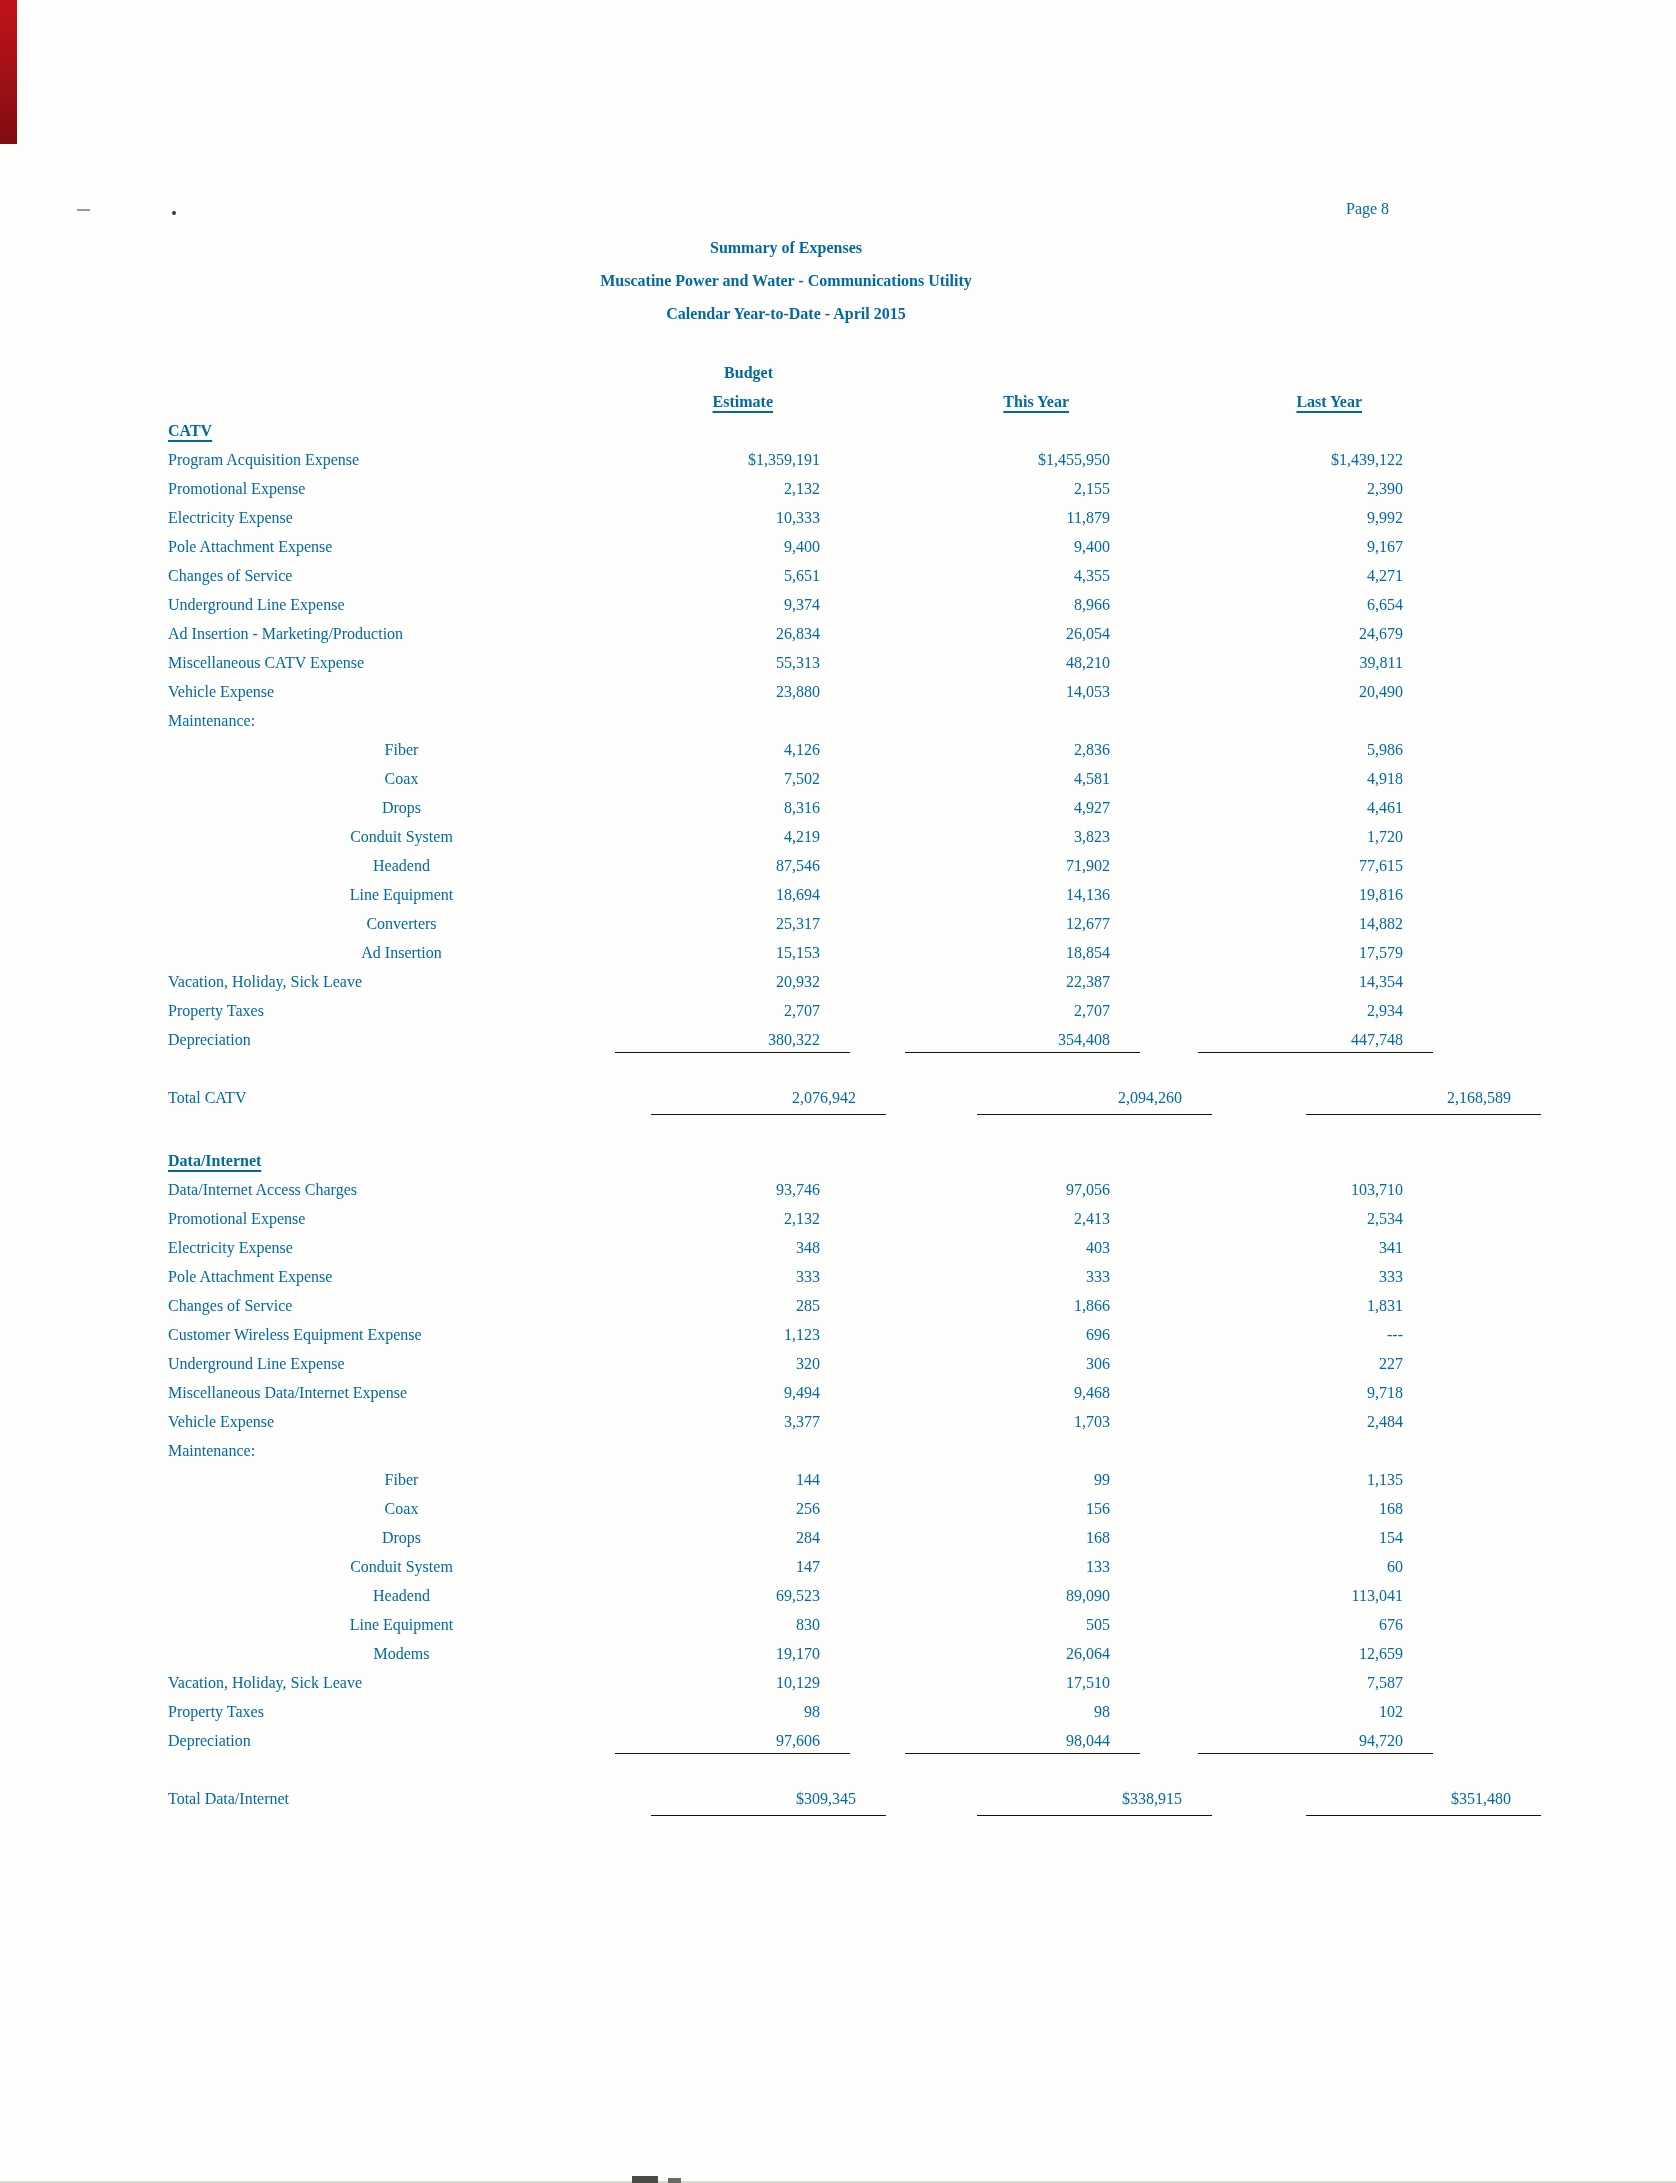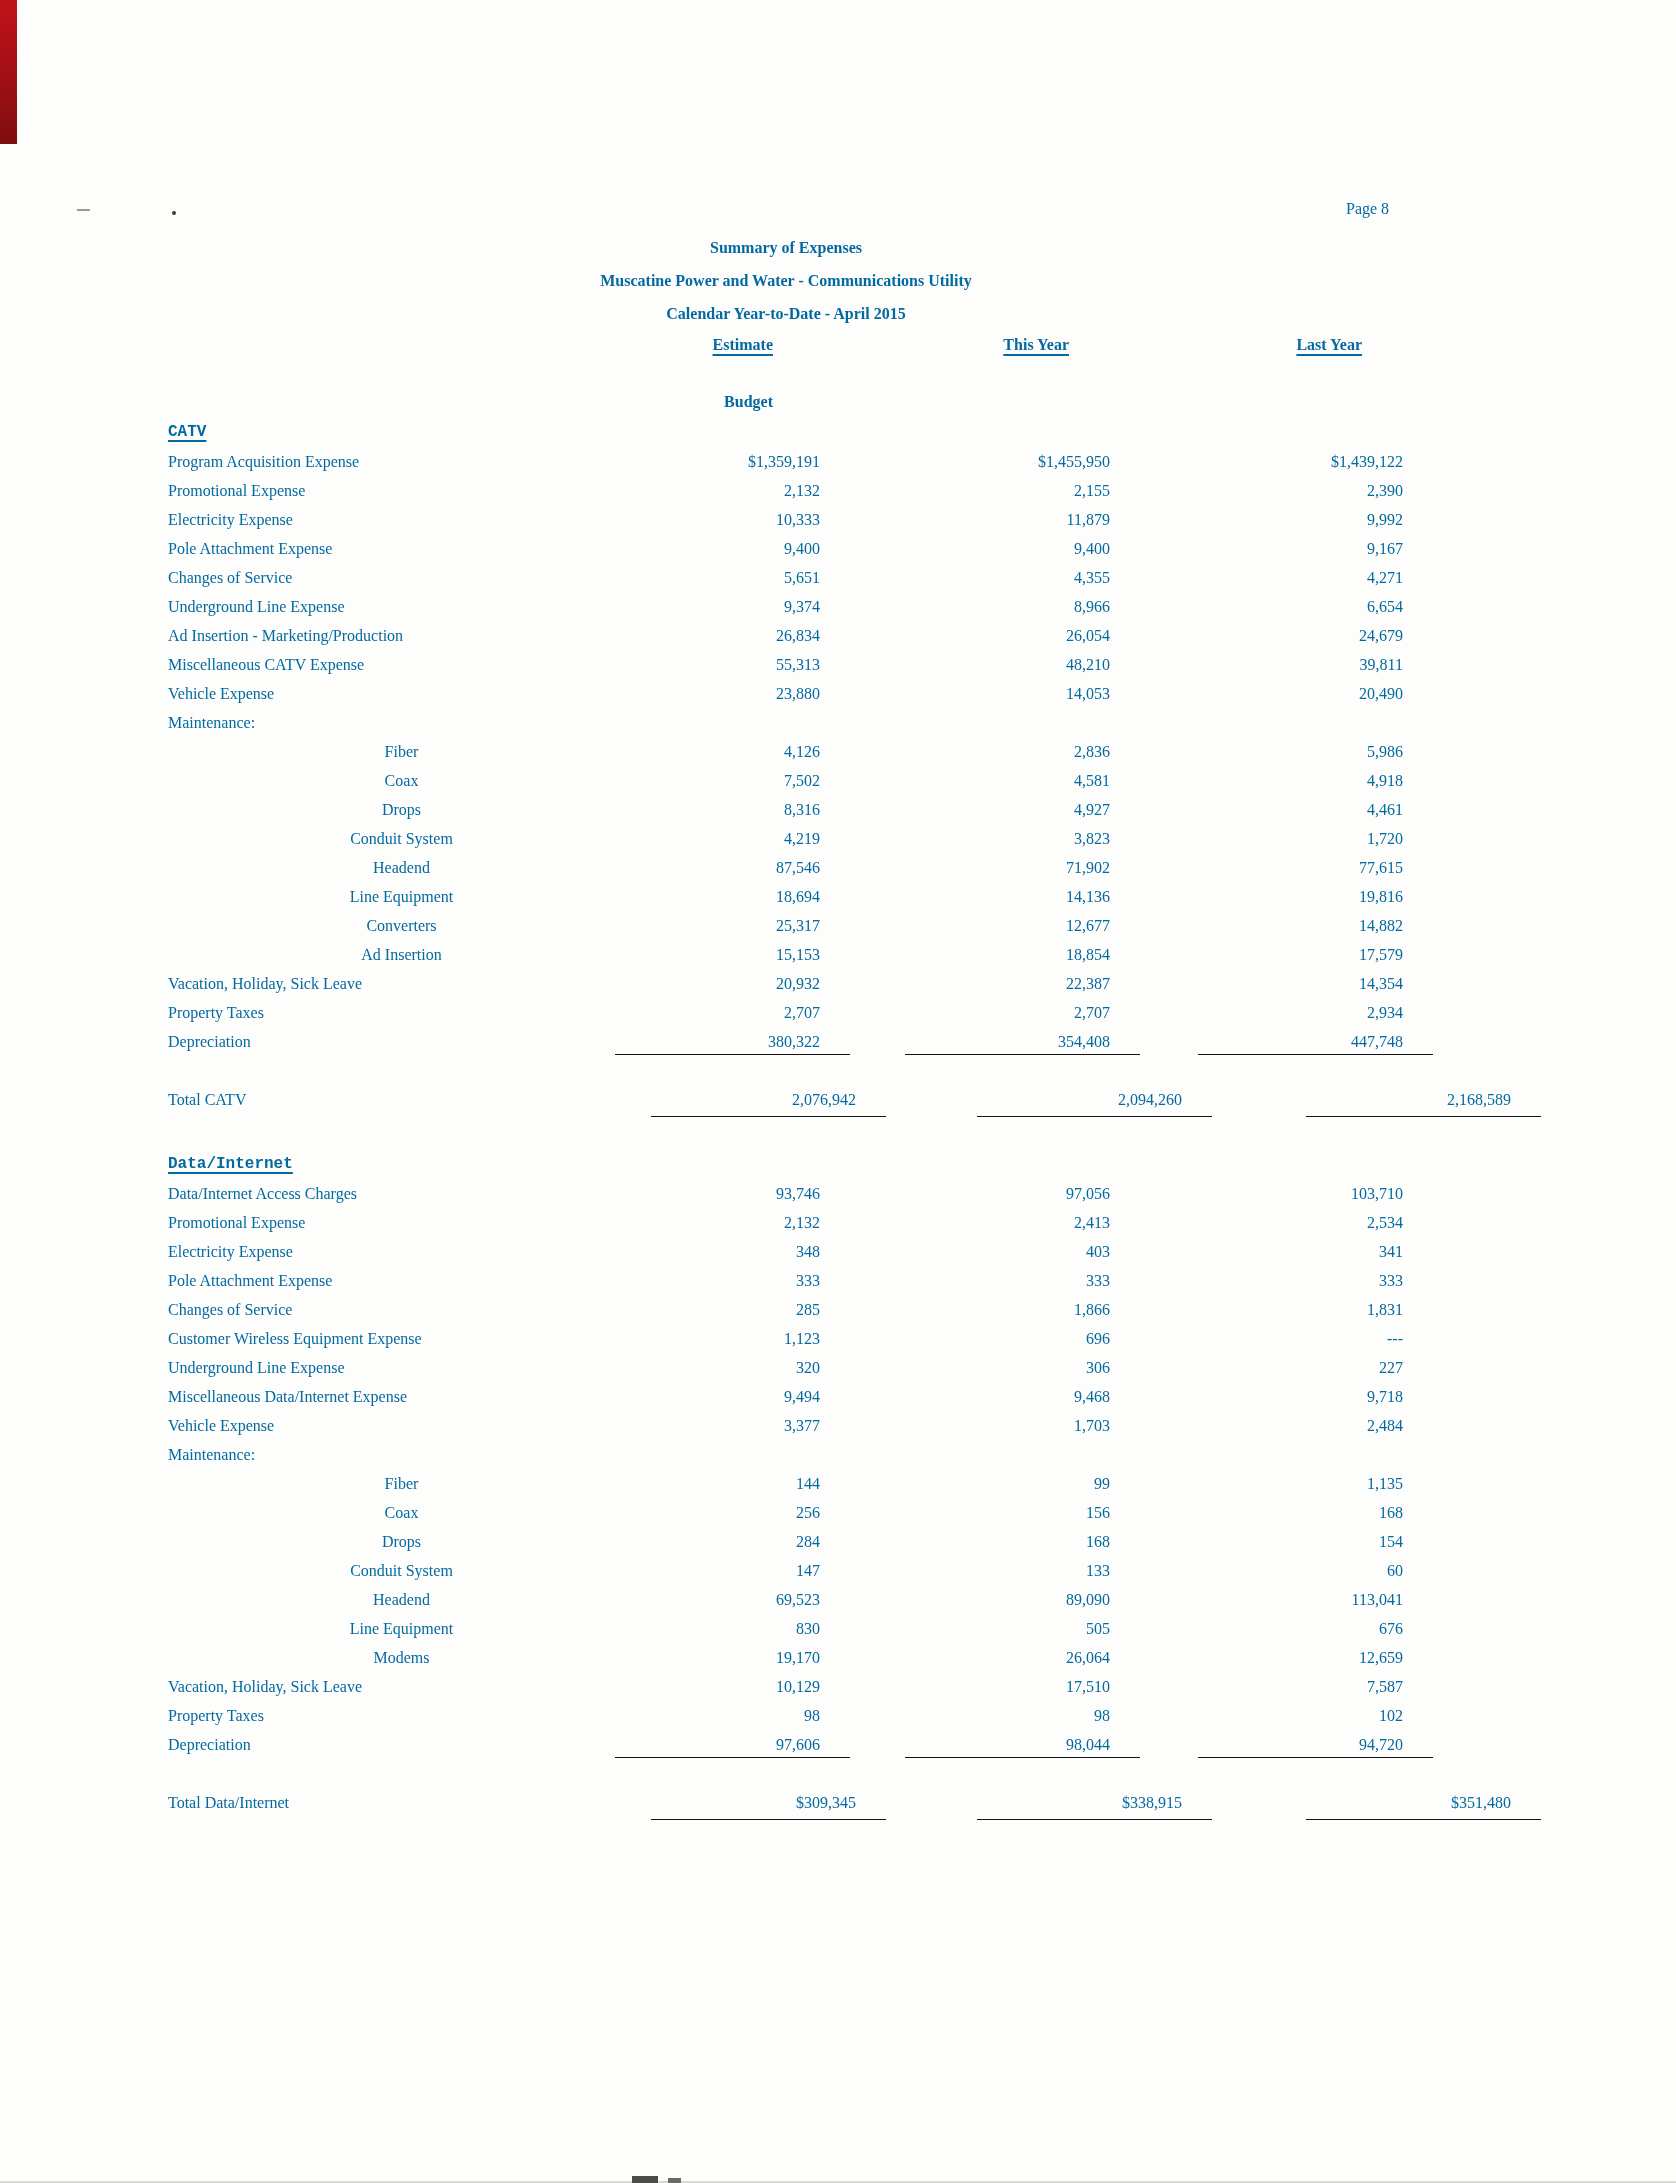--- a/index.html
+++ b/index.html
@@ -69,21 +69,20 @@
   .u {
     text-decoration:underline;
     text-decoration-thickness:1.5px;
     text-underline-offset:4.4px;
   }
   .section-heading {
     font-weight:bold;
     text-decoration:underline;
     text-decoration-thickness:1.5px;
     text-underline-offset:4.4px;
-    font-family:Liberation Mono, monospace;
   }
   #rows .section-row:not(:first-child) { margin-top:34px; }
   .label.ind { padding-left:32px;text-align:center; }
   .num.rule::after {
     content:"";
     position:absolute;
     right:-30px; bottom:1px;
     width:235px;
     border-bottom:1.5px solid #141414;
   }
@@ -111,34 +110,34 @@
   <div class="content">
 
     <div class="page-number">Page 8</div>
 
     <div class="title-block">
       <div>Summary of Expenses</div>
       <div>Muscatine Power and Water - Communications Utility</div>
       <div>Calendar Year-to-Date - April 2015</div>
     </div>
 
+    <div class="row hdr-row-1">
+      <div></div>
+      <div class="num hdr-budget"><span>Budget</span></div>
+      <div class="num"></div>
+      <div class="num"></div>
+    </div>
+
     <div class="row hdr-row-2">
       <div></div>
       <div class="num hdr-budget"><span class="u">Estimate</span></div>
       <div class="num hdr-this"><span class="u">This Year</span></div>
       <div class="num hdr-last"><span class="u">Last Year</span></div>
     </div>
 
-    <div class="row hdr-row-1">
-      <div></div>
-      <div class="num hdr-budget"><span>Budget</span></div>
-      <div class="num"></div>
-      <div class="num"></div>
-    </div>
-
     <div id="rows">
         <div class="row section-row">
           <div class="label"><span class="section-heading">CATV</span></div>
           <div class="num"></div>
           <div class="num"></div>
           <div class="num"></div>
         </div>
         <div class="row data-row">
           <div class="label">Program Acquisition Expense</div>
           <div class="num">$1,359,191</div>

